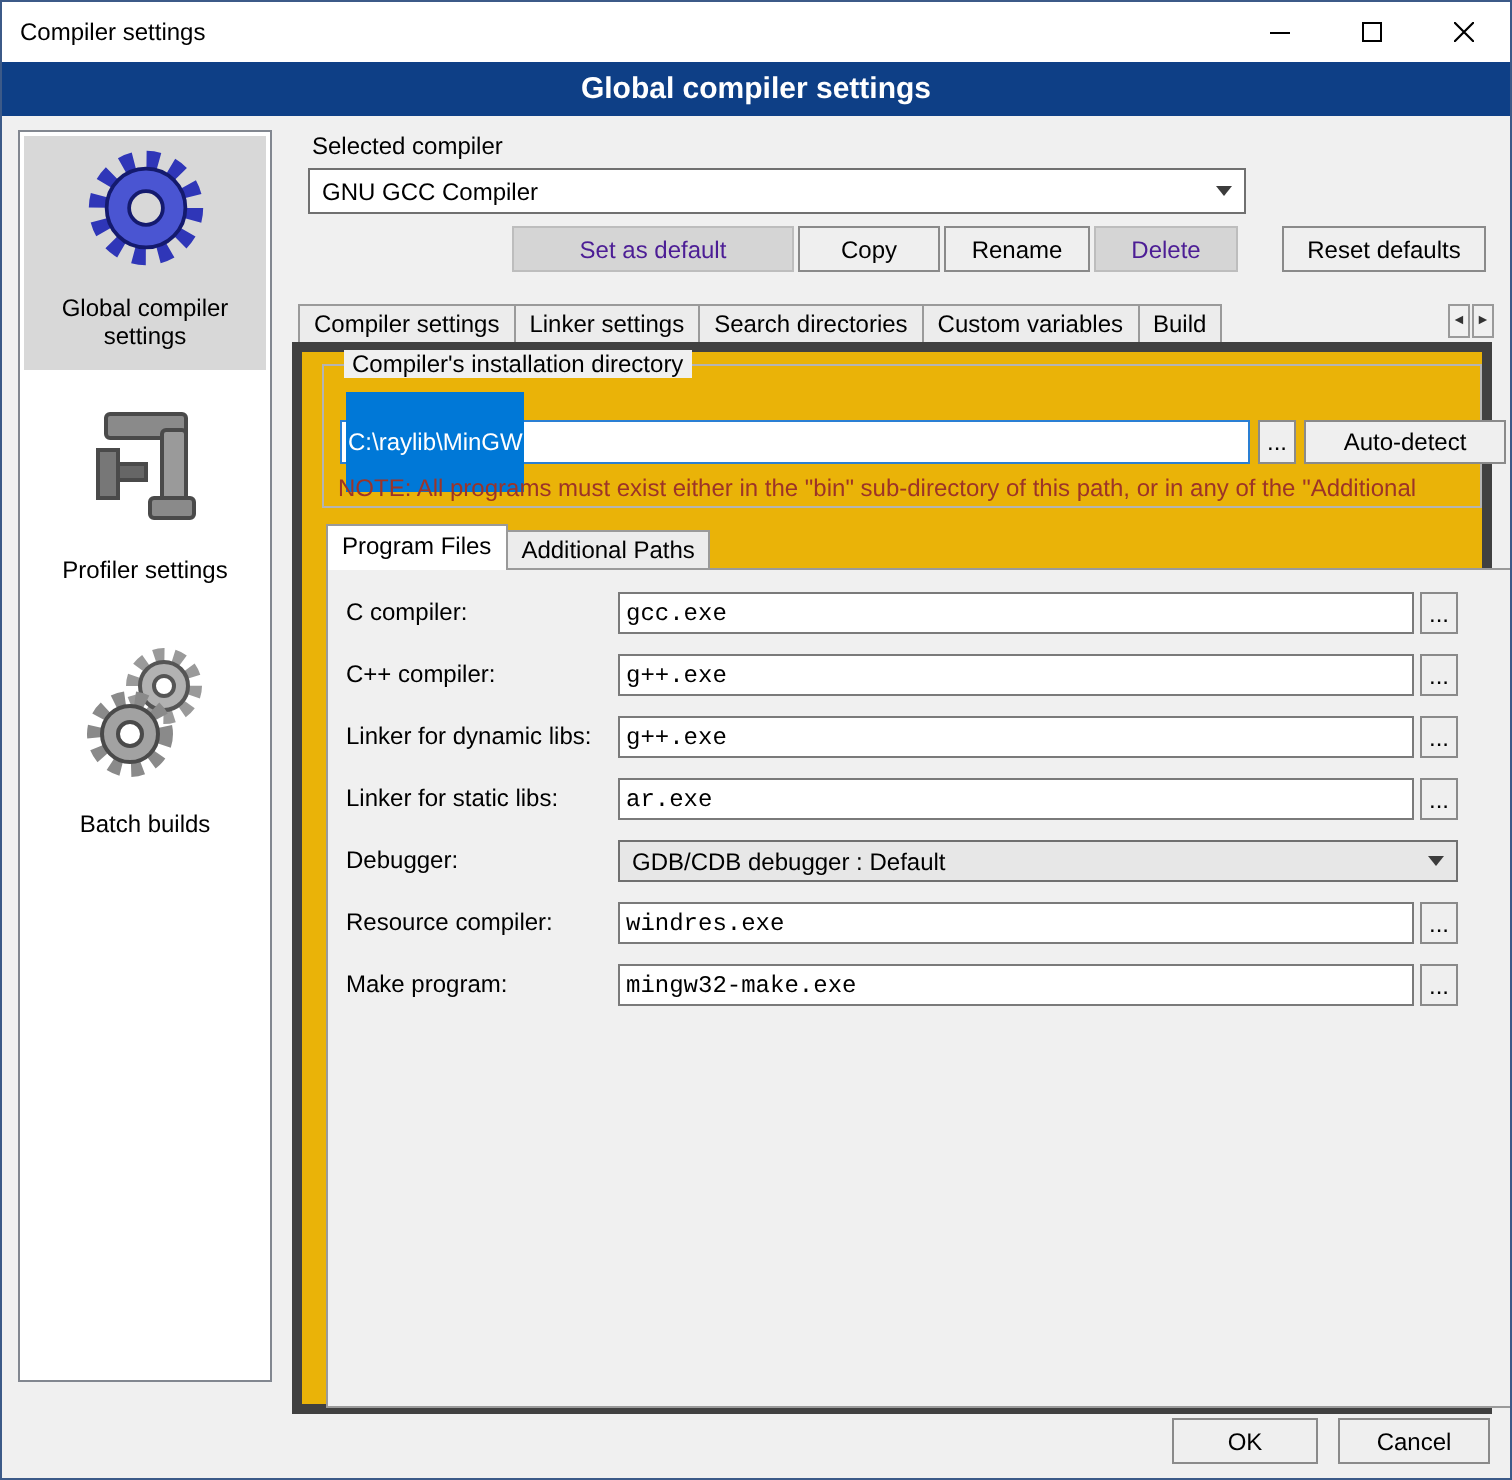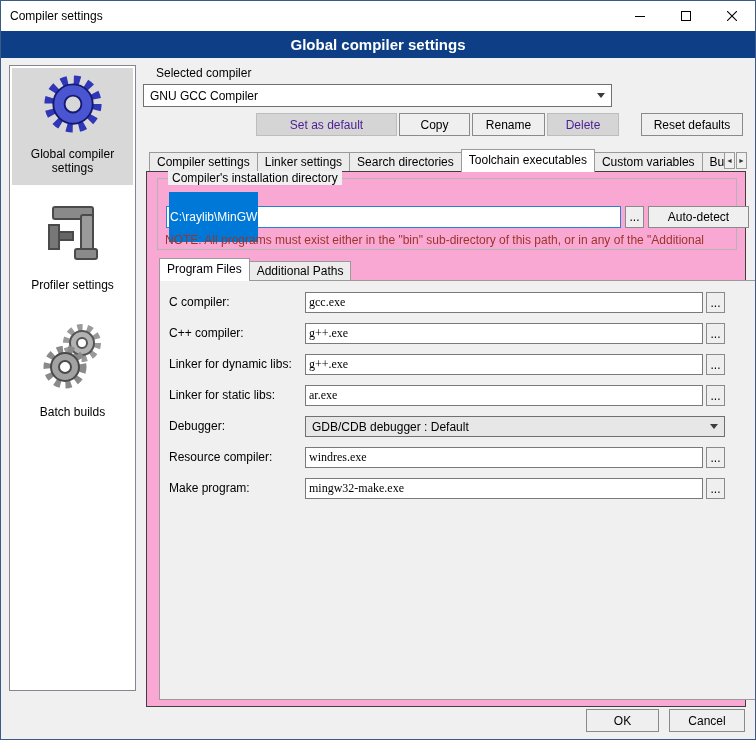--- a/index.html
+++ b/index.html
@@ -33,35 +33,35 @@
   .combo-arrow{width:0;height:0;border-left:4px solid transparent;border-right:4px solid transparent;border-top:5px solid #3c3c3c;margin-left:4px;flex:none;}
 
   
   .tabs{position:absolute;left:148px;top:148px;width:575px;height:23px;display:flex;align-items:flex-end;overflow:hidden;z-index:3;}
   .tab{height:19px;line-height:18px;padding:0 7px;background:#ececec;border:1px solid #9a9a9a;border-bottom:none;white-space:nowrap;margin-bottom:1px;flex:none;box-sizing:border-box;}
   .tab + .tab{margin-left:-1px;}
   .tab.active{height:23px;line-height:21px;background:#fff;margin-bottom:0;position:relative;z-index:2;}
   .scrollbtn{position:absolute;width:11px;height:17px;box-sizing:border-box;background:#f0f0f0;border:1px solid #9a9a9a;font-size:7px;padding:0;display:flex;align-items:center;justify-content:center;z-index:4;color:#333;}
 
   
-  .tabpanel{position:absolute;left:145px;top:170px;width:600px;height:536px;box-sizing:border-box;border:1px solid #404040;background:#f9a8d4;}
+  .tabpanel{position:absolute;left:145px;top:170px;width:600px;height:536px;box-sizing:border-box;border:5px solid #404040;background:#eab308;}
   .groupbox{position:absolute;left:10px;top:6px;width:580px;height:72px;border:1px solid #b4b4b4;box-sizing:border-box;}
   .gb-label{position:absolute;top:-8px;left:10px;background:#f0f0f0;padding:0 4px;line-height:14px;white-space:nowrap;}
   .install-input{position:absolute;left:19px;top:34px;width:455px;height:22px;box-sizing:border-box;background:#fff;border:1px solid #2a7fd4;display:flex;align-items:center;padding:0 2px;cursor:text;}
   .sel-text{background:#0078d7;color:#fff;white-space:nowrap;padding:18px 1px;}
   .note{position:absolute;left:18px;top:61px;width:579px;height:15px;color:#9c3428;white-space:nowrap;overflow:hidden;}
 
   
   .subtabs{position:absolute;left:12px;top:86px;height:23px;display:flex;align-items:flex-end;z-index:3;}
   .subpanel{position:absolute;left:12px;top:108px;width:668px;height:420px;box-sizing:border-box;border:1px solid #9a9a9a;background:#f0f0f0;}
 
   
   .frow{position:absolute;left:0;right:0;height:21px;}
   .flabel{position:absolute;left:9px;top:3px;white-space:nowrap;}
-  .finput{position:absolute;left:145px;top:0;width:398px;height:21px;box-sizing:border-box;border:1px solid #7a7a7a;background:#fff;font-family:Liberation Serif, serif;font-size:12px;padding:0 3px;}
+  .finput{position:absolute;left:145px;top:0;width:398px;height:21px;box-sizing:border-box;border:1px solid #7a7a7a;background:#fff;font-family:Liberation Mono, monospace;font-size:12px;padding:0 3px;}
   .browse{position:absolute;left:546px;top:0;width:19px;height:21px;}
   .fcombo{left:145px;top:0;width:420px;height:21px;}
 
   .footer-btn{height:23px;}
 </style>
 </head>
 <body>
 
 <div class="window">
 
@@ -128,36 +128,35 @@
           <circle cx="24" cy="47" r="17" fill="none" stroke="#8a8a8a" stroke-dasharray="5.5 4.8" stroke-width="9"></circle>
           <circle cx="24" cy="47" r="14" fill="#a2a2a2" stroke="#4a4a4a" stroke-width="2"></circle>
           <circle cx="24" cy="47" r="6" fill="#ffffff" stroke="#4a4a4a" stroke-width="2"></circle>
         </svg>
       </span>
       <span class="side-label">Batch builds</span>
     </div>
   </div>
 
   <span class="label" style="left:155px;top:65px;">Selected compiler</span>
-  <div class="combo" style="left:142px;top:83px;width:469px;height:23px;">
+  <div class="combo" style="left:153px;top:83px;width:469px;height:23px;">
     <span class="combo-text">GNU GCC Compiler</span>
     <span class="combo-arrow"></span>
   </div>
 
   <button class="btn disabled" style="left:255px;top:112px;width:141px;height:23px;">Set as default</button>
   <button class="btn" style="left:398px;top:112px;width:71px;height:23px;">Copy</button>
   <button class="btn" style="left:471px;top:112px;width:73px;height:23px;">Rename</button>
   <button class="btn disabled" style="left:546px;top:112px;width:72px;height:23px;">Delete</button>
   <button class="btn" style="left:640px;top:112px;width:102px;height:23px;">Reset defaults</button>
 
   <div class="tabs">
     <div class="tab">Compiler settings</div>
     <div class="tab">Linker settings</div>
     <div class="tab">Search directories</div>
-    <div class="tab active">Toolchain executables</div>
     <div class="tab">Custom variables</div>
     <div class="tab">Build</div>
   </div>
   <button class="scrollbtn" style="left:723px;top:151px;">◄</button>
   <button class="scrollbtn" style="left:735px;top:151px;">►</button>
 
   <div class="tabpanel">
 
     <div class="groupbox">
       <span class="gb-label">Compiler's installation directory</span>

